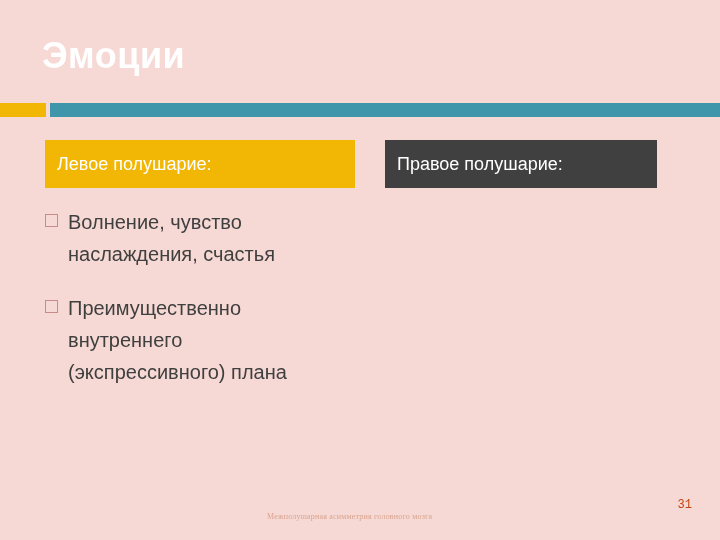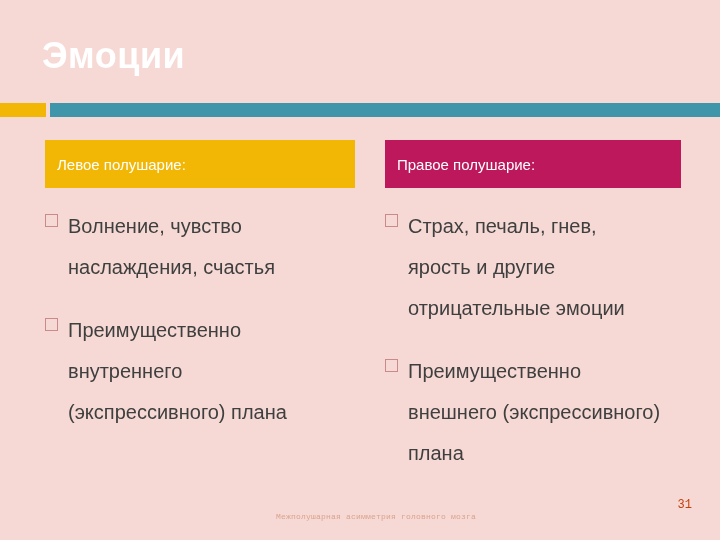--- a/index.html
+++ b/index.html
@@ -59,59 +59,59 @@
     width: 310px;
   }
   .col-left { left: 45px; }
   .col-right { left: 385px; }
   .col-header {
     height: 48px;
     display: flex;
     align-items: center;
     padding-left: 12px;
     box-sizing: border-box;
-    font-size: 15px;
+    font-size: 18px;
     color: #ffffff;
     font-family: "Liberation Sans", sans-serif;
   }
   .header-left { background: #f2b705; width: 310px; }
-  .header-right { background: #be185d; width: 296px; }
+  .header-right { background: #404040; width: 272px; }
   .bullets {
     margin-top: 18px;
   }
   .bullet {
     display: flex;
     align-items: flex-start;
     margin-bottom: 22px;
   }
   .bullet-marker {
     width: 11px;
     height: 11px;
     border: 1px solid #c98a8a;
     background: transparent;
     flex: 0 0 auto;
     margin-top: 8px;
     margin-right: 10px;
   }
   .bullet-text {
     font-size: 20px;
-    line-height: 41px;
+    line-height: 32px;
     color: #3f3f3f;
     font-family: "Liberation Sans", sans-serif;
   }
   .col-left .bullet-text { width: 250px; }
   .col-right .bullet-text { width: 255px; }
   
   .footer-note {
     position: absolute;
-    left: 276px;
+    left: 267px;
     top: 512px;
     font-size: 8px;
     color: #d9a38e;
-    font-family: Liberation Mono, monospace;
+    font-family: Liberation Serif, serif;
     letter-spacing: 0.2px;
     white-space: nowrap;
   }
   .page-number {
     position: absolute;
     right: 28px;
     top: 498px;
     font-size: 12px;
     color: #c2410c;
     font-family: Liberation Mono, monospace;
@@ -136,28 +136,18 @@
       </div>
       <div class="bullet">
         <span class="bullet-marker"></span>
         <span class="bullet-text">Преимущественно внутреннего (экспрессивного) плана</span>
       </div>
     </div>
   </div>
 
   <div class="col col-right">
     <div class="col-header header-right">Правое полушарие:</div>
-    <div class="bullets">
-      <div class="bullet">
-        <span class="bullet-marker"></span>
-        <span class="bullet-text">Страх, печаль, гнев, ярость и другие отрицательные эмоции</span>
-      </div>
-      <div class="bullet">
-        <span class="bullet-marker"></span>
-        <span class="bullet-text">Преимущественно внешнего (экспрессивного) плана</span>
-      </div>
-    </div>
   </div>
 
   <div class="footer-note">Межполушарная асимметрия головного мозга</div>
   <div class="page-number">31</div>
 
 </div>
 
 </body></html>

